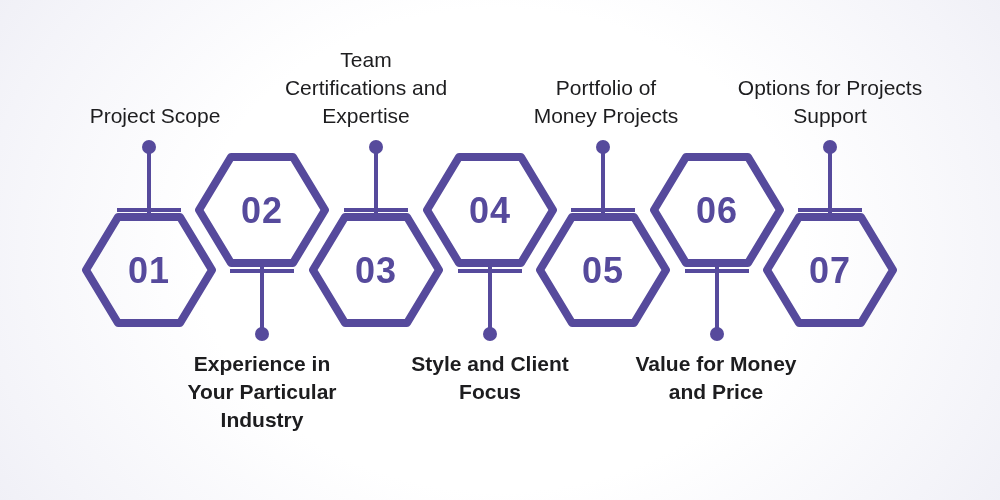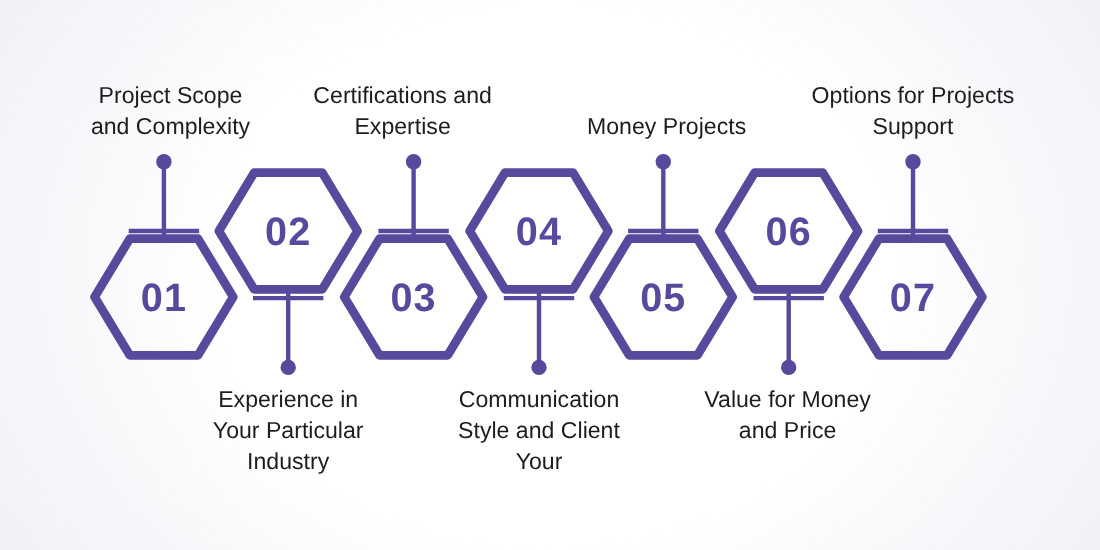--- a/index.html
+++ b/index.html
@@ -35,21 +35,21 @@
     left:var(--cx);
     transform:translateX(-50%);
     text-align:center;
     white-space:nowrap;
     color:var(--text);
     font-size:21px;
     line-height:28px;
     font-weight:400;
   }
   .label.above{bottom:370px;}
-  .label.below{top:350px;}
+  .label.below{top:350px;font-weight:bold;}
 </style>
 </head>
 <body>
 
 <div class="stage">
 
   <svg class="diagram" width="1000" height="500" viewBox="0 0 1000 500">
 
     <g>
       <circle class="dot" cx="149" cy="147" r="7"></circle>
@@ -103,47 +103,47 @@
       <circle class="dot" cx="830" cy="147" r="7"></circle>
       <line class="stem" x1="830" y1="147" x2="830" y2="216"></line>
       <line class="platform" x1="798" y1="210" x2="862" y2="210"></line>
       <polygon class="hex" points="767,270 799,217 861,217 893,270 861,323 799,323"></polygon>
       <text class="num" x="830" y="283">07</text>
     </g>
   </svg>
 
   <div class="label above" style="--cx:155px">
     <div>Project Scope</div>
-    <div>and Complexity</div>
   </div>
 
   <div class="label above" style="--cx:366px">
+    <div>Team</div>
     <div>Certifications and</div>
     <div>Expertise</div>
   </div>
 
   <div class="label above" style="--cx:606px">
+    <div>Portfolio of</div>
     <div>Money Projects</div>
   </div>
 
   <div class="label above" style="--cx:830px">
     <div>Options for Projects</div>
     <div>Support</div>
   </div>
 
   <div class="label below" style="--cx:262px">
     <div>Experience in</div>
     <div>Your Particular</div>
     <div>Industry</div>
   </div>
 
   <div class="label below" style="--cx:490px">
-    <div>Communication</div>
     <div>Style and Client</div>
-    <div>Your</div>
+    <div>Focus</div>
   </div>
 
   <div class="label below" style="--cx:716px">
     <div>Value for Money</div>
     <div>and Price</div>
   </div>
 
 </div>
 
 </body></html>

